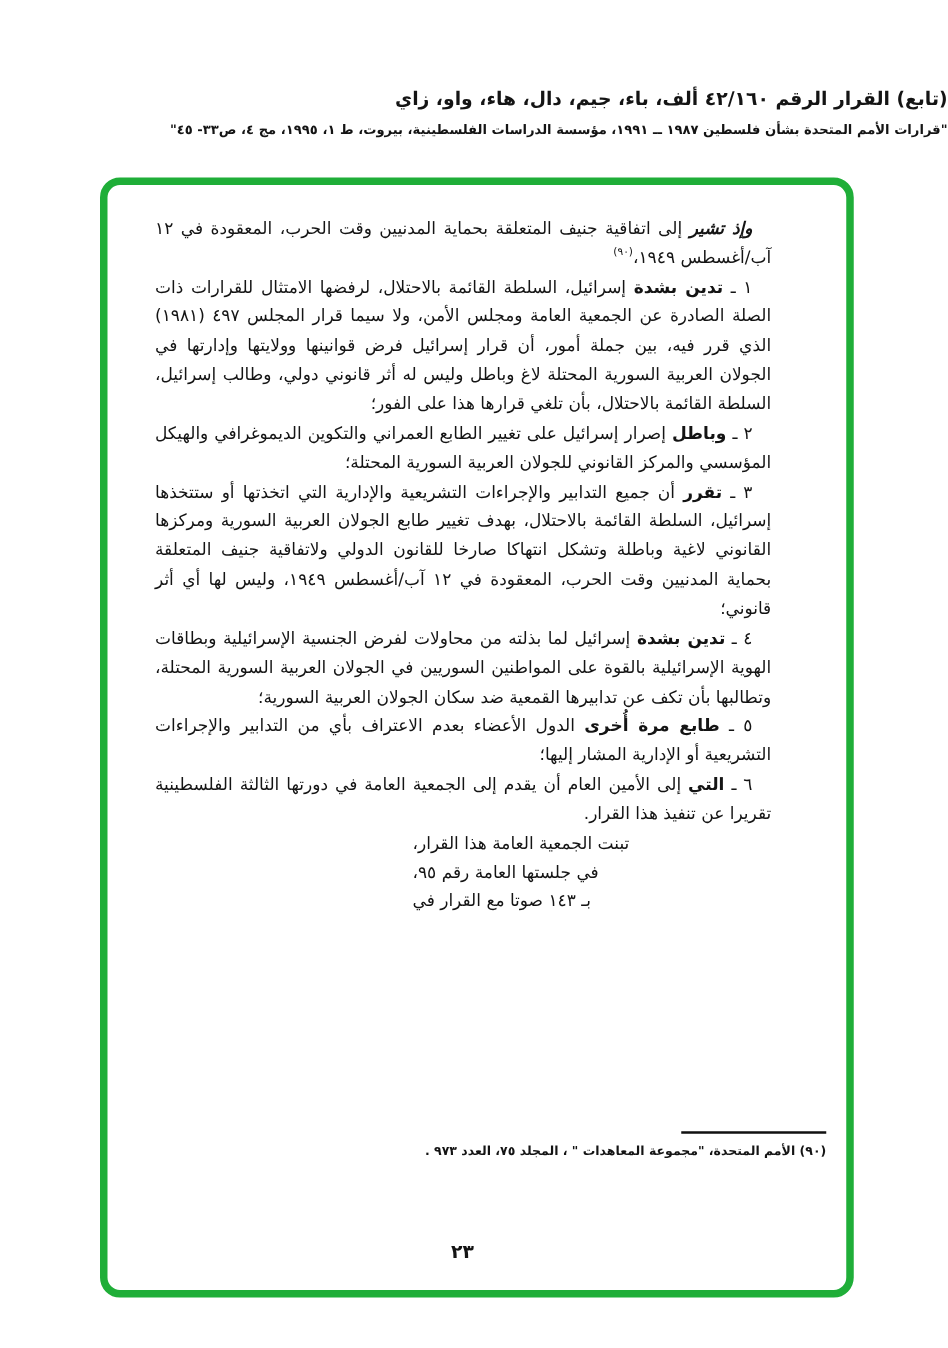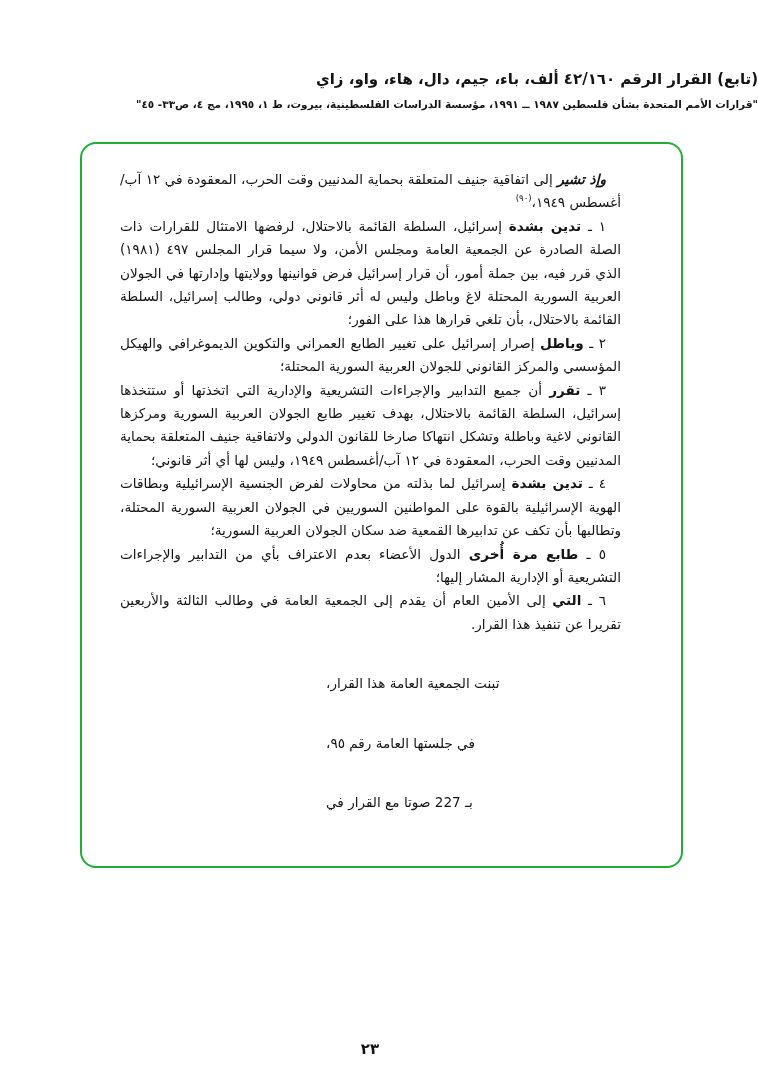--- a/index.html
+++ b/index.html
@@ -38,23 +38,23 @@
     font-size: 10.5px;
     font-weight: bold;
     line-height: 14px;
   }
   
   .greenbox {
     position: absolute;
     left: 80px;
     top: 142px;
     width: 603px;
-    height: 726px;
+    height: 896px;
     box-sizing: border-box;
-    border: 2px solid #f97316;
+    border: 6px solid #f97316;
     border-radius: 16px;
     background: #ffffff;
     padding: 24px 60px 0 38px;
     overflow: hidden;
   }
   .body-text {
     direction: rtl;
     text-align: justify;
     font-size: 13.6px;
     line-height: 23.4px;
@@ -73,21 +73,20 @@
   
   .adoption {
     direction: rtl;
     text-align: left;
     padding-left: 206px;
     margin-top: 0;
   }
   .adoption div {
     white-space: nowrap;
     line-height: 23.4px;
-    margin-top: 36px;
   }
   
   .fnarea {
     position: absolute;
     right: 16px;
     top: 757px;
     width: 320px;
     direction: rtl;
     text-align: right;
   }
@@ -101,21 +100,21 @@
   .fn-text {
     margin-top: 9px;
     font-size: 10px;
     font-weight: bold;
     white-space: nowrap;
     direction: rtl;
   }
   
   .pgnum {
     position: absolute;
-    top: 1040px;
+    top: 992px;
     left: 0;
     width: 740px;
     text-align: center;
     font-size: 15px;
     font-weight: bold;
   }
 </style>
 </head>
 <body style="color: rgb(20, 20, 20);">
 
@@ -134,26 +133,26 @@
       <p class="para"><span>١ ـ </span><span class="lead">تدين بشدة</span><span> إسرائيل، السلطة القائمة بالاحتلال، لرفضها الامتثال للقرارات ذات الصلة الصادرة عن الجمعية العامة ومجلس الأمن، ولا سيما قرار المجلس ٤٩٧ (١٩٨١) الذي قرر فيه، بين جملة أمور، أن قرار إسرائيل فرض قوانينها وولايتها وإدارتها في الجولان العربية السورية المحتلة لاغ وباطل وليس له أثر قانوني دولي، وطالب إسرائيل، السلطة القائمة بالاحتلال، بأن تلغي قرارها هذا على الفور؛</span></p>
 
       <p class="para"><span>٢ ـ </span><span class="lead">وباطل</span><span> إصرار إسرائيل على تغيير الطابع العمراني والتكوين الديموغرافي والهيكل المؤسسي والمركز القانوني للجولان العربية السورية المحتلة؛</span></p>
 
       <p class="para"><span>٣ ـ </span><span class="lead">تقرر</span><span> أن جميع التدابير والإجراءات التشريعية والإدارية التي اتخذتها أو ستتخذها إسرائيل، السلطة القائمة بالاحتلال، بهدف تغيير طابع الجولان العربية السورية ومركزها القانوني لاغية وباطلة وتشكل انتهاكا صارخا للقانون الدولي ولاتفاقية جنيف المتعلقة بحماية المدنيين وقت الحرب، المعقودة في ١٢ آب/أغسطس ١٩٤٩، وليس لها أي أثر قانوني؛</span></p>
 
       <p class="para"><span>٤ ـ </span><span class="lead">تدين بشدة</span><span> إسرائيل لما بذلته من محاولات لفرض الجنسية الإسرائيلية وبطاقات الهوية الإسرائيلية بالقوة على المواطنين السوريين في الجولان العربية السورية المحتلة، وتطالبها بأن تكف عن تدابيرها القمعية ضد سكان الجولان العربية السورية؛</span></p>
 
       <p class="para"><span>٥ ـ </span><span class="lead">طابع مرة أُخرى</span><span> الدول الأعضاء بعدم الاعتراف بأي من التدابير والإجراءات التشريعية أو الإدارية المشار إليها؛</span></p>
 
-      <p class="para"><span>٦ ـ </span><span class="lead">التي</span><span> إلى الأمين العام أن يقدم إلى الجمعية العامة في وطالب الثالثة والأربعين تقريرا عن تنفيذ هذا القرار.</span></p>
+      <p class="para"><span>٦ ـ </span><span class="lead">التي</span><span> إلى الأمين العام أن يقدم إلى الجمعية العامة في دورتها الثالثة الفلسطينية تقريرا عن تنفيذ هذا القرار.</span></p>
 
       <div class="adoption">
         <div>تبنت الجمعية العامة هذا القرار،</div>
         <div>في جلستها العامة رقم ٩٥،</div>
-        <div>بـ 227 صوتا مع القرار في</div>
+        <div>بـ ١٤٣ صوتا مع القرار في</div>
       </div>
     </div>
 
     <div class="fnarea">
       <div class="fn-rule"></div>
       <div class="fn-text">(٩٠) الأمم المتحدة، "مجموعة المعاهدات " ، المجلد ٧٥، العدد ٩٧٣ .</div>
     </div>
   </section>
 
   <div class="pgnum">٢٣</div>

